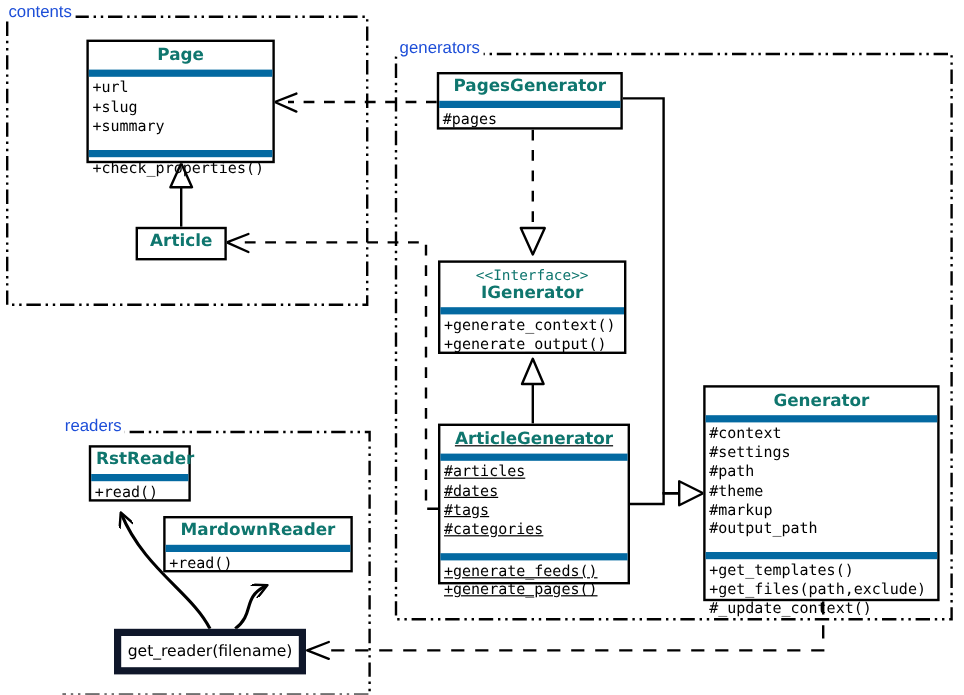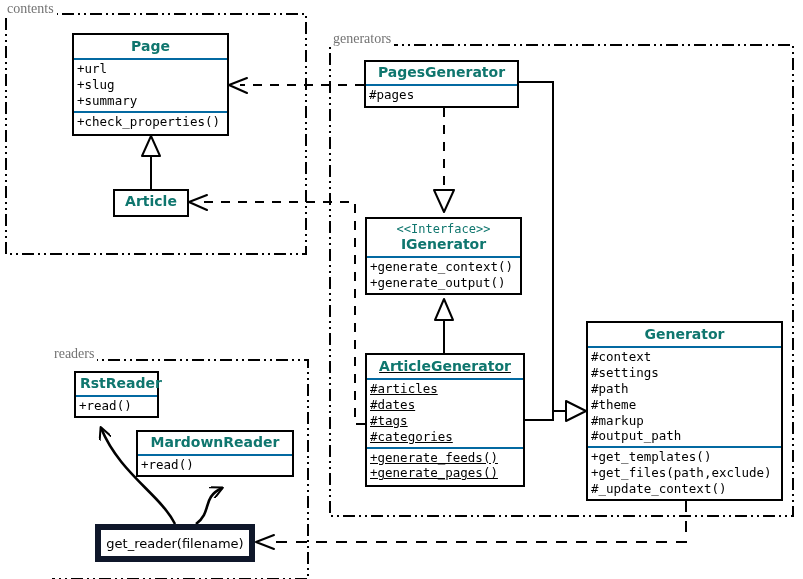--- a/index.html
+++ b/index.html
@@ -18,23 +18,23 @@
   svg.layer {
     position: absolute;
     left: 0;
     top: 0;
     width: 803px;
     height: 579px;
     pointer-events: none;
   }
   .pkg-label {
     position: absolute;
-    font-family: Liberation Serif, serif;
+    font-family: Liberation Sans, sans-serif;
     font-size: 14px;
-    color: #737373;
+    color: #1d4ed8;
     background: #ffffff;
     padding: 0 3px;
     white-space: nowrap;
     z-index: 5;
   }
   .umlbox {
     position: absolute;
     border: 2px solid #000;
     background: #ffffff;
     box-sizing: border-box;
@@ -50,22 +50,22 @@
     line-height: 1.15;
   }
   .umlbox .stereo {
     display: block;
     font-weight: normal;
     font-size: 12px;
     font-family: "DejaVu Sans Mono", monospace;
     line-height: 1.2;
   }
   .umlbox .compartment {
-    border-top: 2px solid #0369a1;
-    padding: 1px 3px 2px 3px;
+    border-top: 6px solid #0369a1;
+    padding: 1px 3px 12px 3px;
   }
   .umlbox .member {
     font-family: "DejaVu Sans Mono", monospace;
     font-size: 12.5px;
     line-height: 1.27;
     color: #000;
     white-space: nowrap;
   }
   .plainbox {
     position: absolute;

